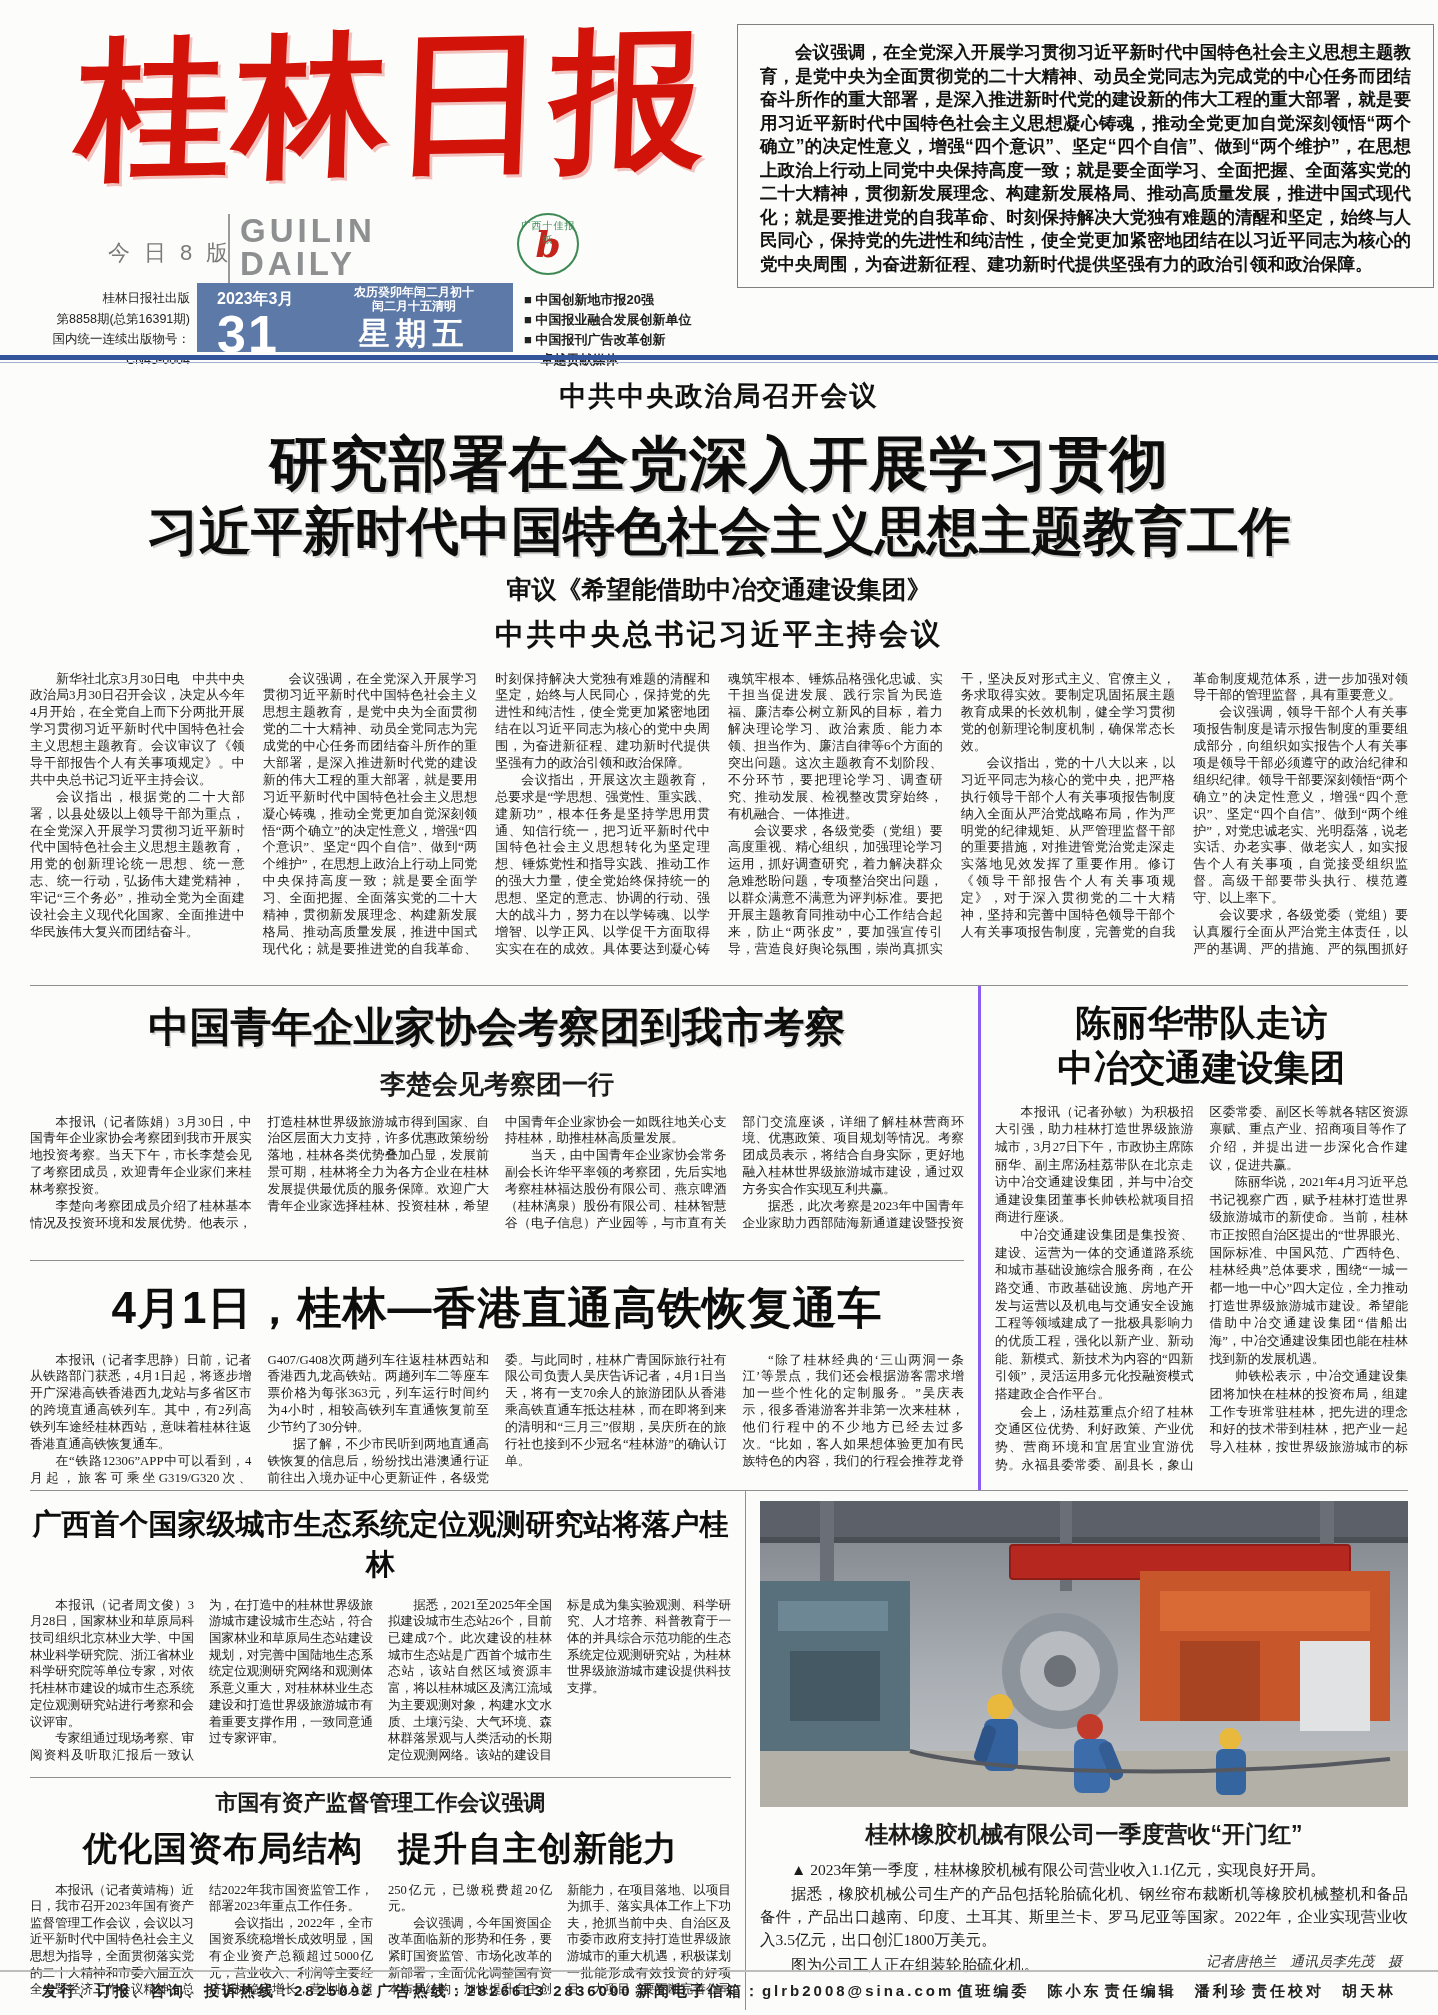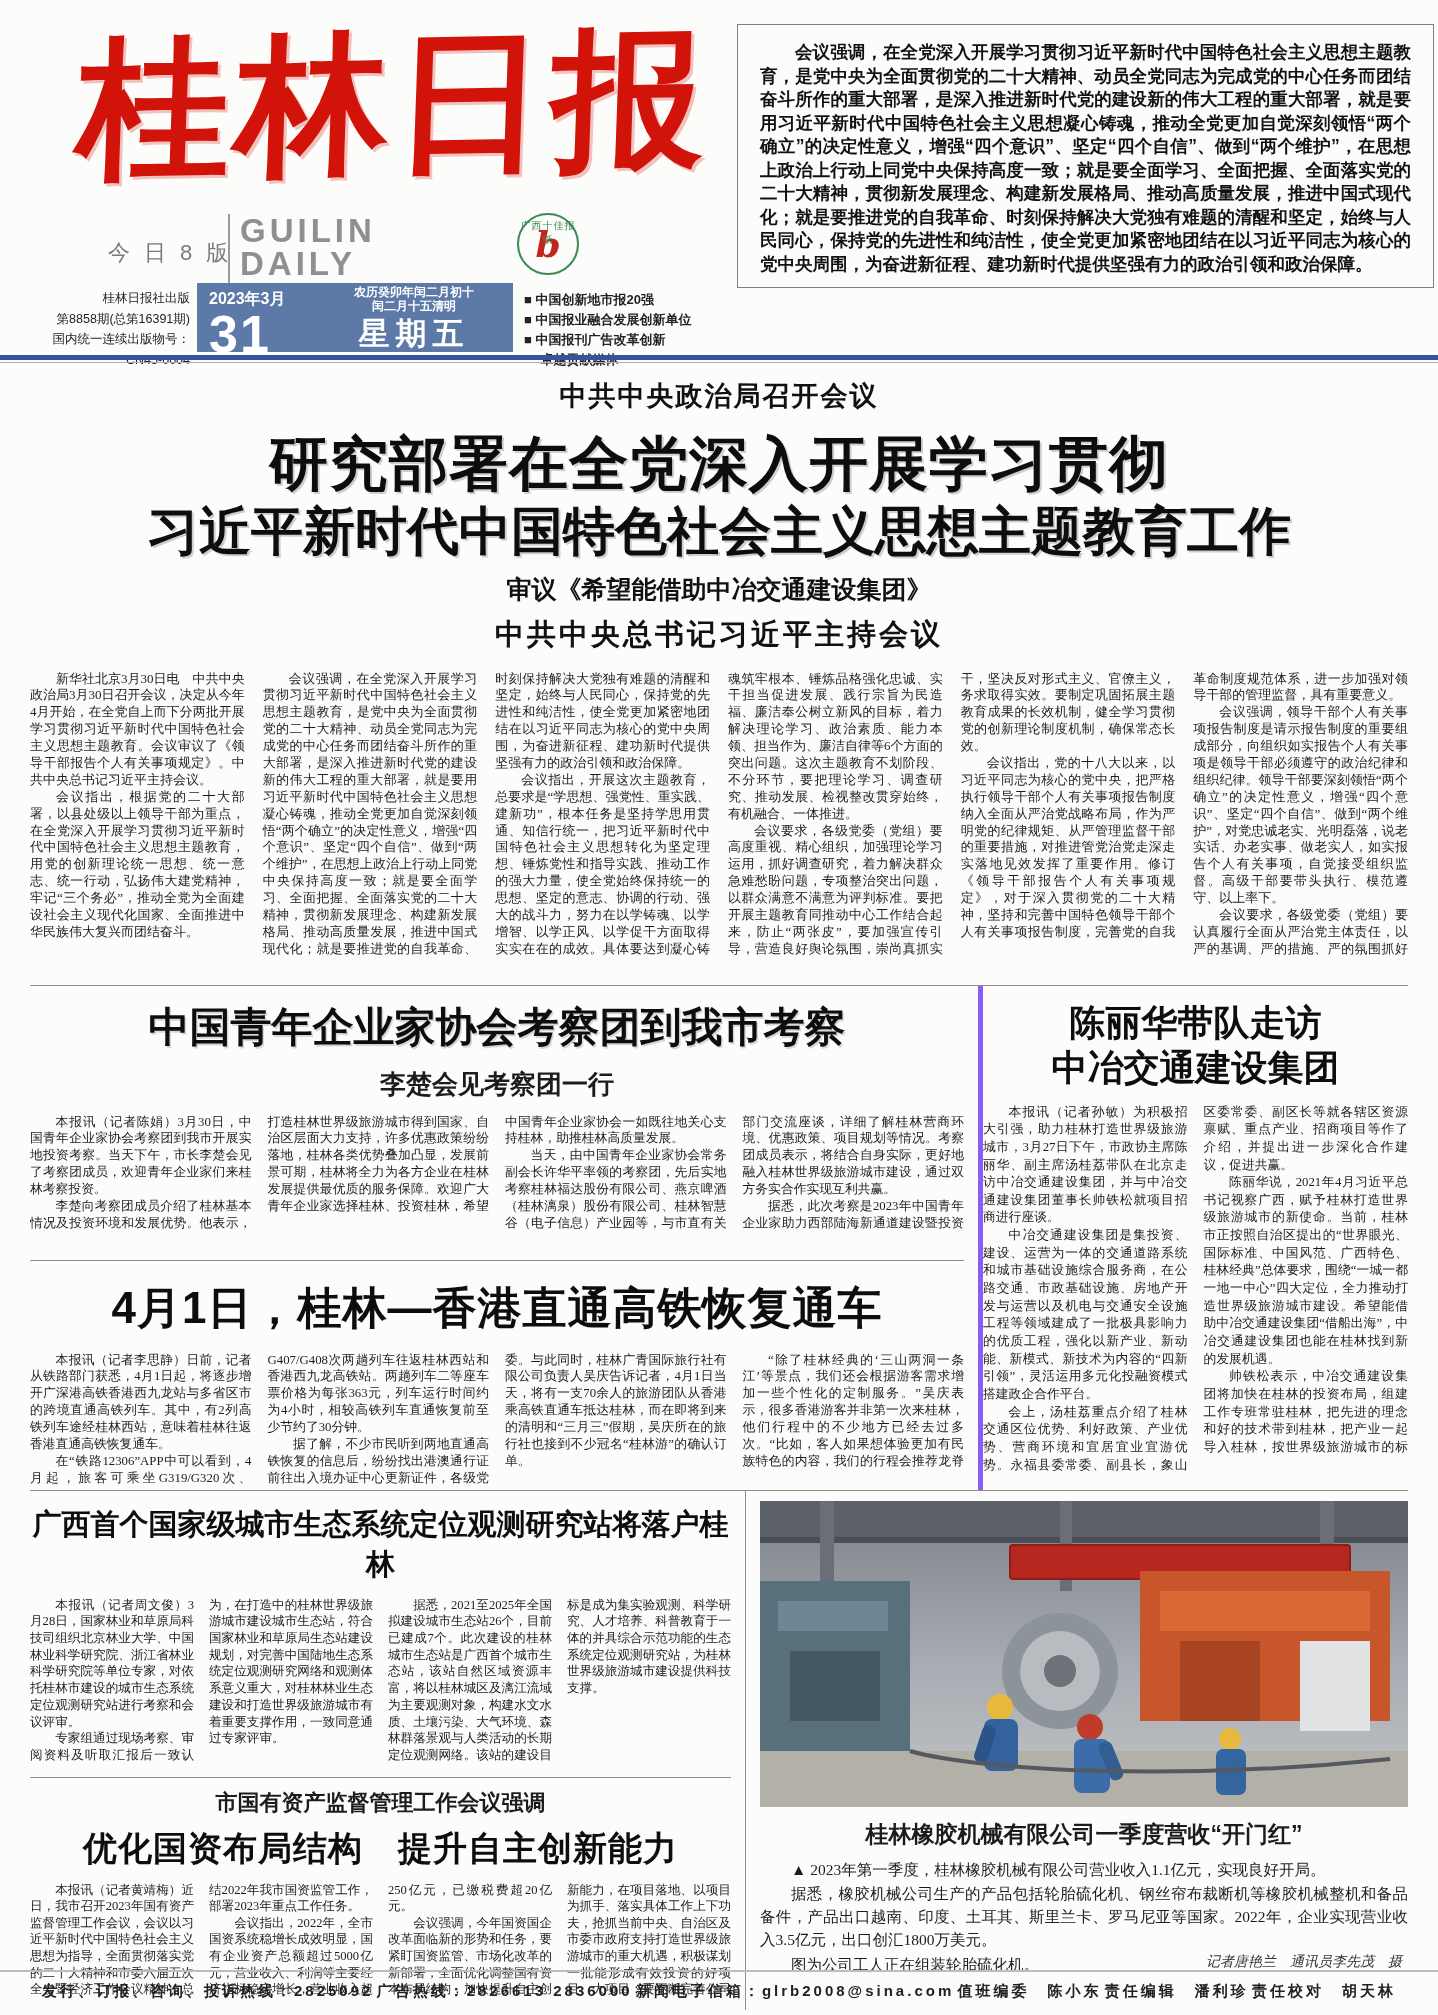--- a/index.html
+++ b/index.html
@@ -13,21 +13,21 @@
          text-shadow:3px 3px 0 rgba(210,19,10,.25);}
   .edition-note{position:absolute;left:108px;top:238px;font-size:22px;color:#7a7a7a;
                 letter-spacing:14px;font-family:"Liberation Sans",sans-serif;}
   .gd-block{position:absolute;left:228px;top:214px;width:256px;border-left:2px solid #9a9a9a;
             padding-left:10px;font-family:"Liberation Sans",sans-serif;}
   .gd-en{font-size:33px;font-weight:bold;color:#8d8f91;letter-spacing:4px;line-height:1;}
   .gd-url{font-size:15px;color:#8d8f91;letter-spacing:2.5px;border-bottom:2px solid #9a9a9a;
           padding:5px 0 4px 0;}
   .datebox{position:absolute;left:197px;top:283px;width:316px;height:69px;background:#5c79a8;
            color:#fff;font-family:"Liberation Sans",sans-serif;display:grid;
-           grid-template-columns:118px 1fr;grid-template-rows:26px 1fr;padding:3px 12px;box-sizing:border-box;}
+           grid-template-columns:118px 1fr;grid-template-rows:26px 1fr;padding:3px 20px;box-sizing:border-box;}
   .db-ym{font-size:16px;font-weight:bold;align-self:center;}
   .db-lunar{font-size:12px;line-height:1.2;text-align:center;align-self:center;font-weight:bold;}
   .db-day{font-size:52px;font-weight:900;line-height:.85;align-self:center;letter-spacing:2px;}
   .db-week{font-size:31px;font-weight:900;text-align:center;align-self:center;letter-spacing:6px;}
   .pubinfo{position:absolute;left:18px;top:288px;width:172px;text-align:right;font-size:12.5px;
            line-height:1.65;color:#222;font-family:"Liberation Sans",sans-serif;}
   .seal{position:absolute;left:517px;top:213px;width:62px;height:62px;border:2px solid #3d8a55;
         border-radius:50%;box-sizing:border-box;text-align:center;}
   .seal .letter{font-family:"DejaVu Serif",serif;font-style:italic;font-weight:bold;
         font-size:36px;color:#c5241c;line-height:58px;}
@@ -51,21 +51,21 @@
        font-size:52px;color:#0d0d0d;margin-top:8px;line-height:1.05;
        text-shadow:2px 2px 0 rgba(0,0,0,.18);}
   .deck1{text-align:center;font-family:"Liberation Sans",sans-serif;font-weight:bold;
          font-size:25px;margin-top:14px;color:#111;}
   .deck2{text-align:center;font-size:29px;font-weight:bold;margin-top:9px;letter-spacing:3px;color:#111;}
   .lead-body{margin-top:16px;height:302px;overflow:hidden;column-count:6;column-gap:18px;
              font-size:13px;line-height:1.3;text-align:justify;column-fill:auto;}
   .para{margin:0;text-indent:2em;}
   .band2{display:flex;margin:0 30px;border-top:1px solid #8e8e8e;}
   .b2-left{width:948px;padding-right:14px;box-sizing:border-box;}
-  .b2-right{width:430px;border-left:5px solid #8b5cf6;box-sizing:border-box;}
+  .b2-right{width:430px;border-left:3px solid #8b5cf6;padding-left:14px;box-sizing:border-box;}
   .s2-h{font-family:"Liberation Sans",sans-serif;font-weight:900;font-size:41px;
         text-align:center;margin-top:14px;color:#0d0d0d;text-shadow:1.5px 1.5px 0 rgba(0,0,0,.15);}
   .s2-sub{font-family:"Liberation Sans",sans-serif;font-weight:bold;font-size:26px;text-align:center;margin-top:12px;}
   .s2-body{margin-top:12px;height:134px;overflow:hidden;column-count:4;column-gap:16px;
            font-size:12.8px;line-height:1.32;text-align:justify;column-fill:auto;}
   .rail{border-top:1px solid #8e8e8e;margin-top:12px;}
   .rail-h{font-family:"Liberation Sans",sans-serif;font-weight:900;font-size:44px;text-align:center;
           margin-top:18px;color:#0d0d0d;letter-spacing:1px;}
   .rail-body{margin-top:14px;height:138px;overflow:hidden;column-count:4;column-gap:16px;
              font-size:12.8px;line-height:1.32;text-align:justify;column-fill:auto;}

